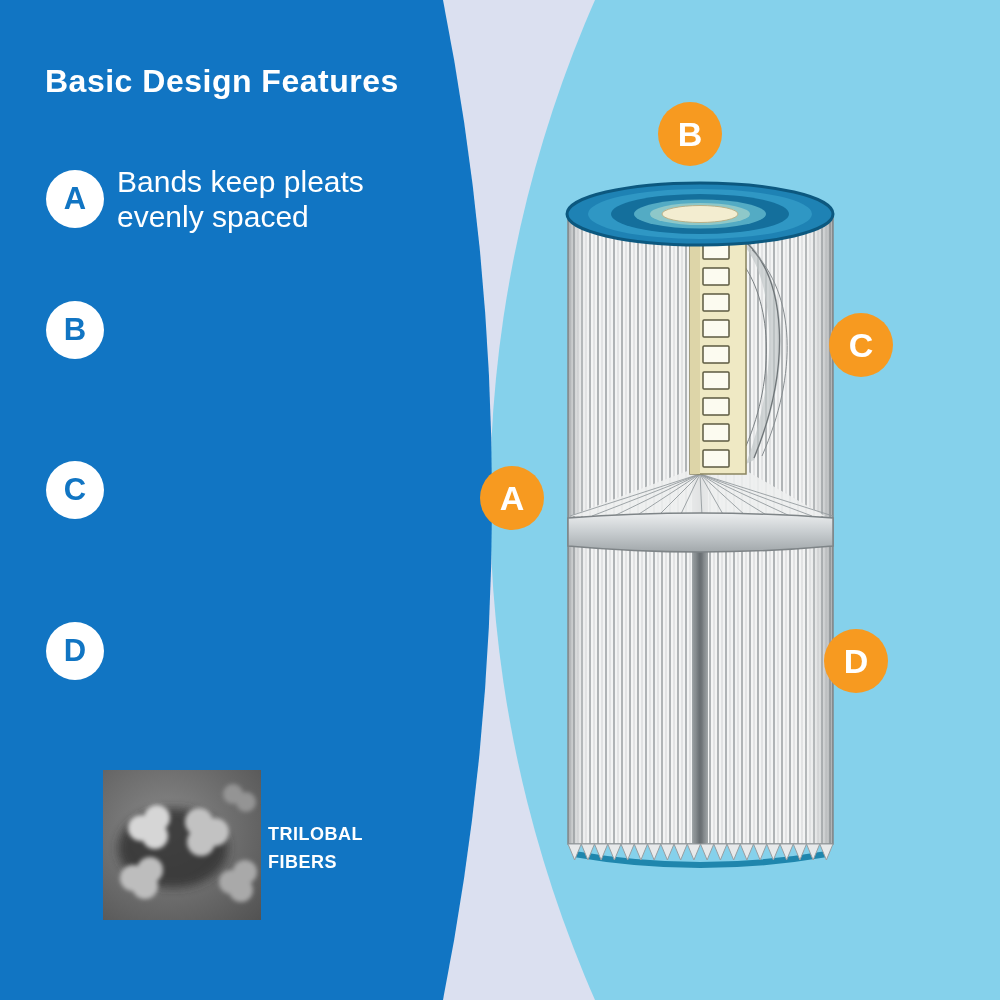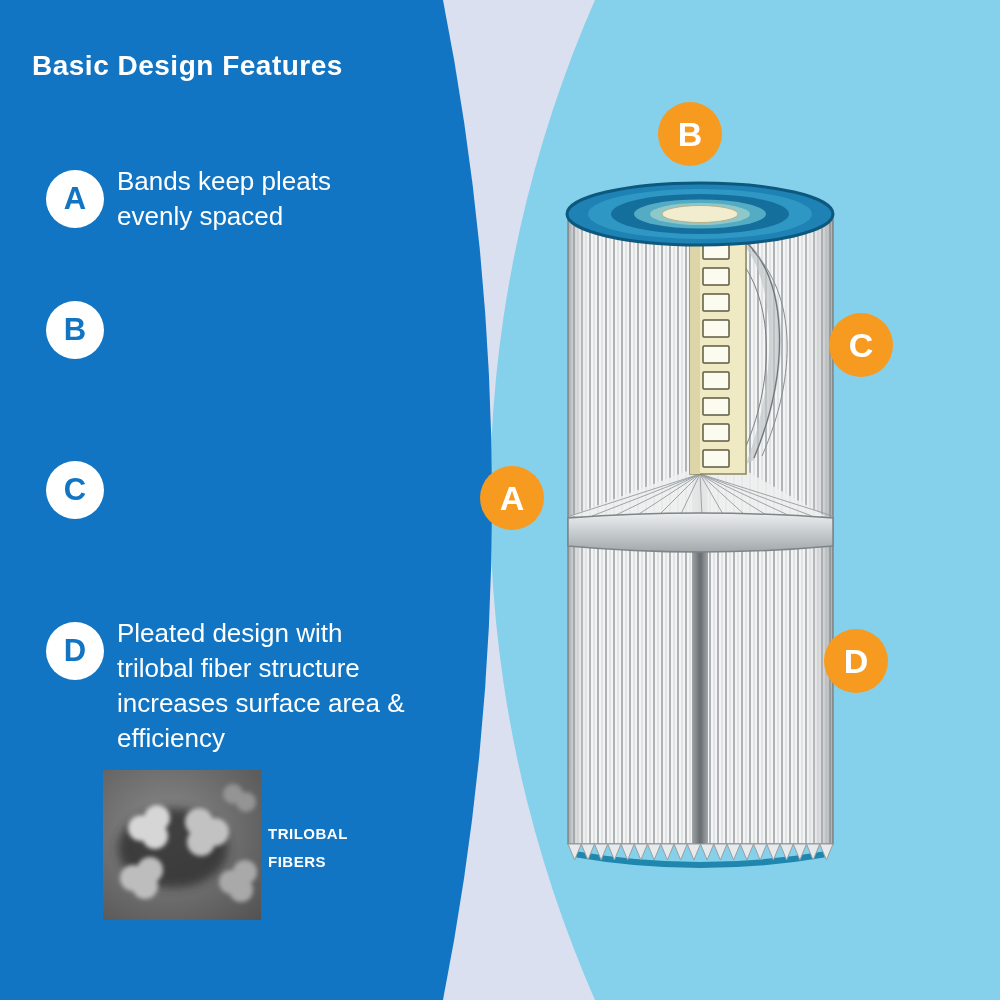--- a/index.html
+++ b/index.html
@@ -17,45 +17,45 @@
   }
   .light-circle{
     position:absolute;left:490px;top:-743px;width:2486px;height:2486px;
     border-radius:50%;background:var(--circle-blue);
   }
   .blue-panel{
     position:absolute;left:-4658px;top:-2075px;width:5150px;height:5150px;
     border-radius:50%;background:var(--panel-blue);
   }
   .title{
-    position:absolute;left:28px;top:48px;margin:4px;
-    color:#fff;font-size:28px;font-weight:bold;letter-spacing:0.5px;line-height:1;
+    position:absolute;left:28px;top:48px;margin:17px;
+    color:#fff;font-size:32px;font-weight:bold;letter-spacing:0.5px;line-height:1;
   }
   .feature{
     position:absolute;left:46px;display:flex;align-items:flex-start;width:440px;
   }
   .fbadge{
     flex:0 0 auto;width:58px;height:58px;border-radius:50%;background:#fff;
     color:var(--panel-blue);font-size:31px;font-weight:bold;
     display:flex;align-items:center;justify-content:center;margin-top:6px;
   }
   .ftext{
-    margin-left:13px;color:#fff;font-size:26px;line-height:35px;
+    margin-left:13px;color:#fff;font-size:30px;line-height:35px;
   }
   .preline{white-space:pre-line;}
   .obadge{
     position:absolute;width:64px;height:64px;border-radius:50%;
     background:var(--badge-orange);color:#fff;font-size:34px;font-weight:bold;
     display:flex;align-items:center;justify-content:center;
   }
   .cartridge{position:absolute;left:540px;top:168px;}
   .fiber-img{position:absolute;left:103px;top:770px;}
   .fiber-caption{
     position:absolute;left:268px;top:820px;color:#fff;
-    font-size:15px;font-weight:bold;line-height:28px;letter-spacing:0.5px;
+    font-size:18px;font-weight:bold;line-height:28px;letter-spacing:0.5px;
   }
 </style>
 </head>
 <body>
 
 <div class="stage">
 
   <div class="light-circle"></div>
   <div class="blue-panel"></div>
 
@@ -78,24 +78,20 @@
   <div class="feature" style="top:455px">
     <div class="fbadge">
       <span>C</span>
     </div>
   </div>
 
   <div class="feature" style="top:616px">
     <div class="fbadge">
       <span>D</span>
     </div>
-    <div class="ftext preline">Pleated design with
-trilobal fiber structure
-increases surface area &amp;
-efficiency</div>
   </div>
 
   <svg class="cartridge" width="320" height="715" viewBox="0 0 320 715">
     <defs>
       <pattern id="pleats" width="8" height="12" patternUnits="userSpaceOnUse">
         <rect width="8" height="12" fill="#f3f4f4"></rect>
         <line x1="2" y1="0" x2="2" y2="12" stroke="#a4a9ab" stroke-width="1.7"></line>
         <line x1="6" y1="0" x2="6" y2="12" stroke="#d9dbdc" stroke-width="1.3"></line>
       </pattern>
       <linearGradient id="shade" x1="0" y1="0" x2="1" y2="0">

